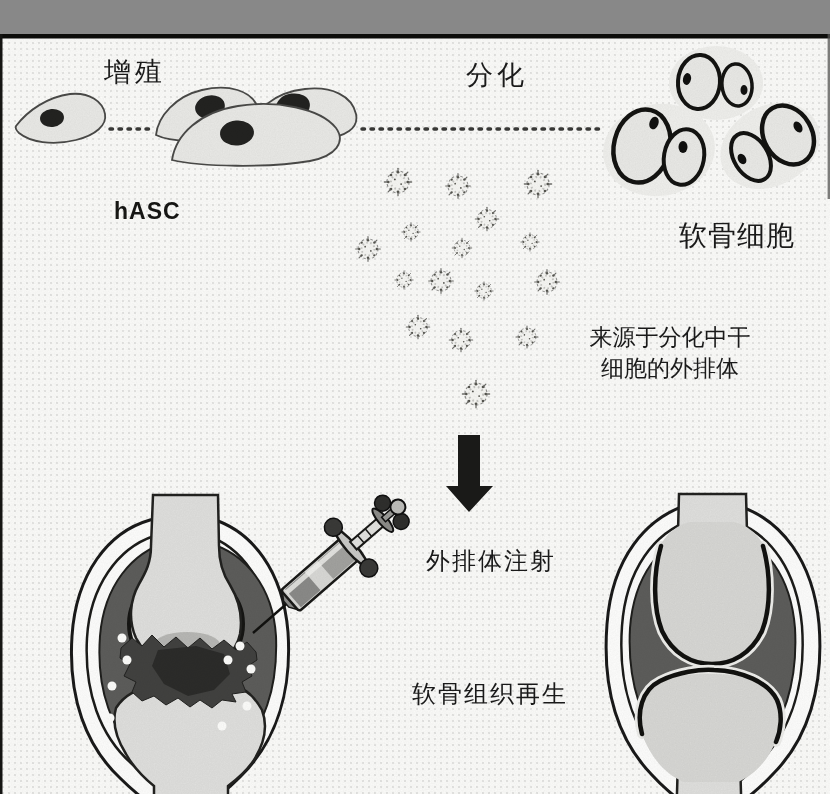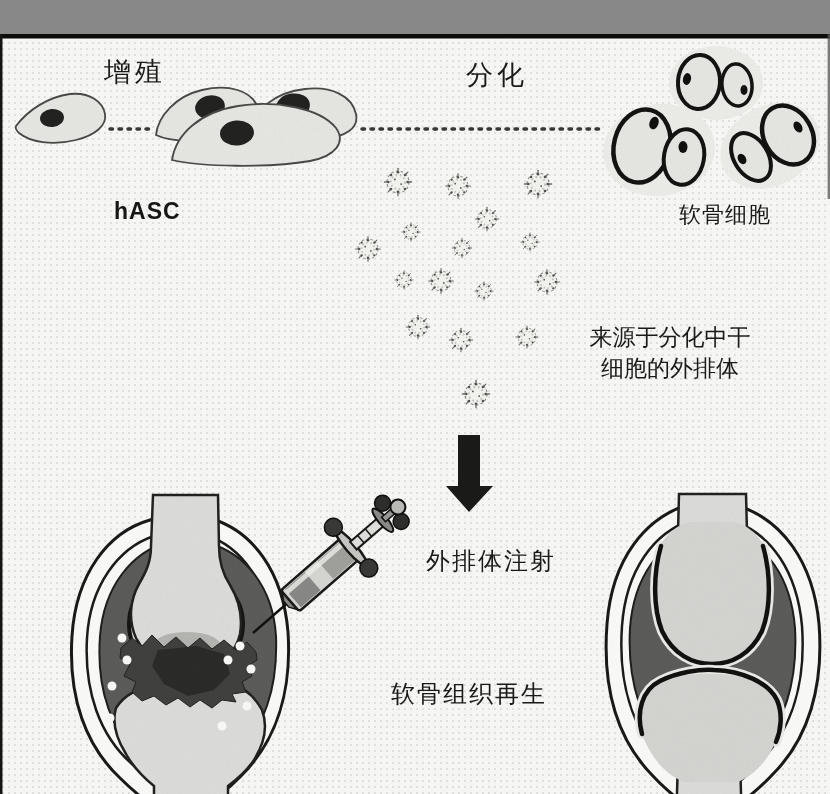--- a/index.html
+++ b/index.html
@@ -17,25 +17,25 @@
   }
   .stage svg{position:absolute;left:0;top:0;}
   .lbl{
     position:absolute;color:var(--ink);white-space:nowrap;
     font-family:"DejaVu Serif","Liberation Serif",serif;
   }
   .lbl-prolif{left:104px;top:20px;font-size:27px;letter-spacing:4px;}
   .lbl-diff{left:466px;top:23px;font-size:27px;letter-spacing:4px;text-align:right;}
   .lbl-hasc{left:114px;top:164px;font-size:23px;font-weight:700;letter-spacing:1px;
             font-family:"Liberation Sans","DejaVu Sans",sans-serif;color:#161614;}
-  .lbl-chondro{left:679px;top:166px;font-size:22px;letter-spacing:1px;}
+  .lbl-chondro{left:679px;top:183px;font-size:28px;letter-spacing:1px;}
   .lbl-source{left:580px;top:288px;width:180px;font-size:23px;line-height:31px;
               text-align:center;white-space:normal;}
   .lbl-inject{left:426px;top:511px;font-size:24px;letter-spacing:2px;}
-  .lbl-regen{left:391px;top:644px;font-size:24px;letter-spacing:2px;}
+  .lbl-regen{left:412px;top:644px;font-size:24px;letter-spacing:2px;}
 
   .cellbody{fill:var(--cell-fill);stroke:#4a4a48;stroke-width:1.8;}
   .nucleus{fill:var(--nucleus);}
   .halo{fill:#efefec;}
   .chcell{fill:var(--cell-fill);stroke:#141412;}
   .chnuc{fill:#111110;}
   .capsule{fill:#fdfdfc;stroke:var(--ink);stroke-width:3;}
   .innerline{fill:none;stroke:#1c1c1a;stroke-width:2.5;}
   .syn{fill:var(--synovium);stroke:#1f1f1d;stroke-width:2;}
   .bone{fill:var(--bone);stroke:#222220;stroke-width:2.5;}

